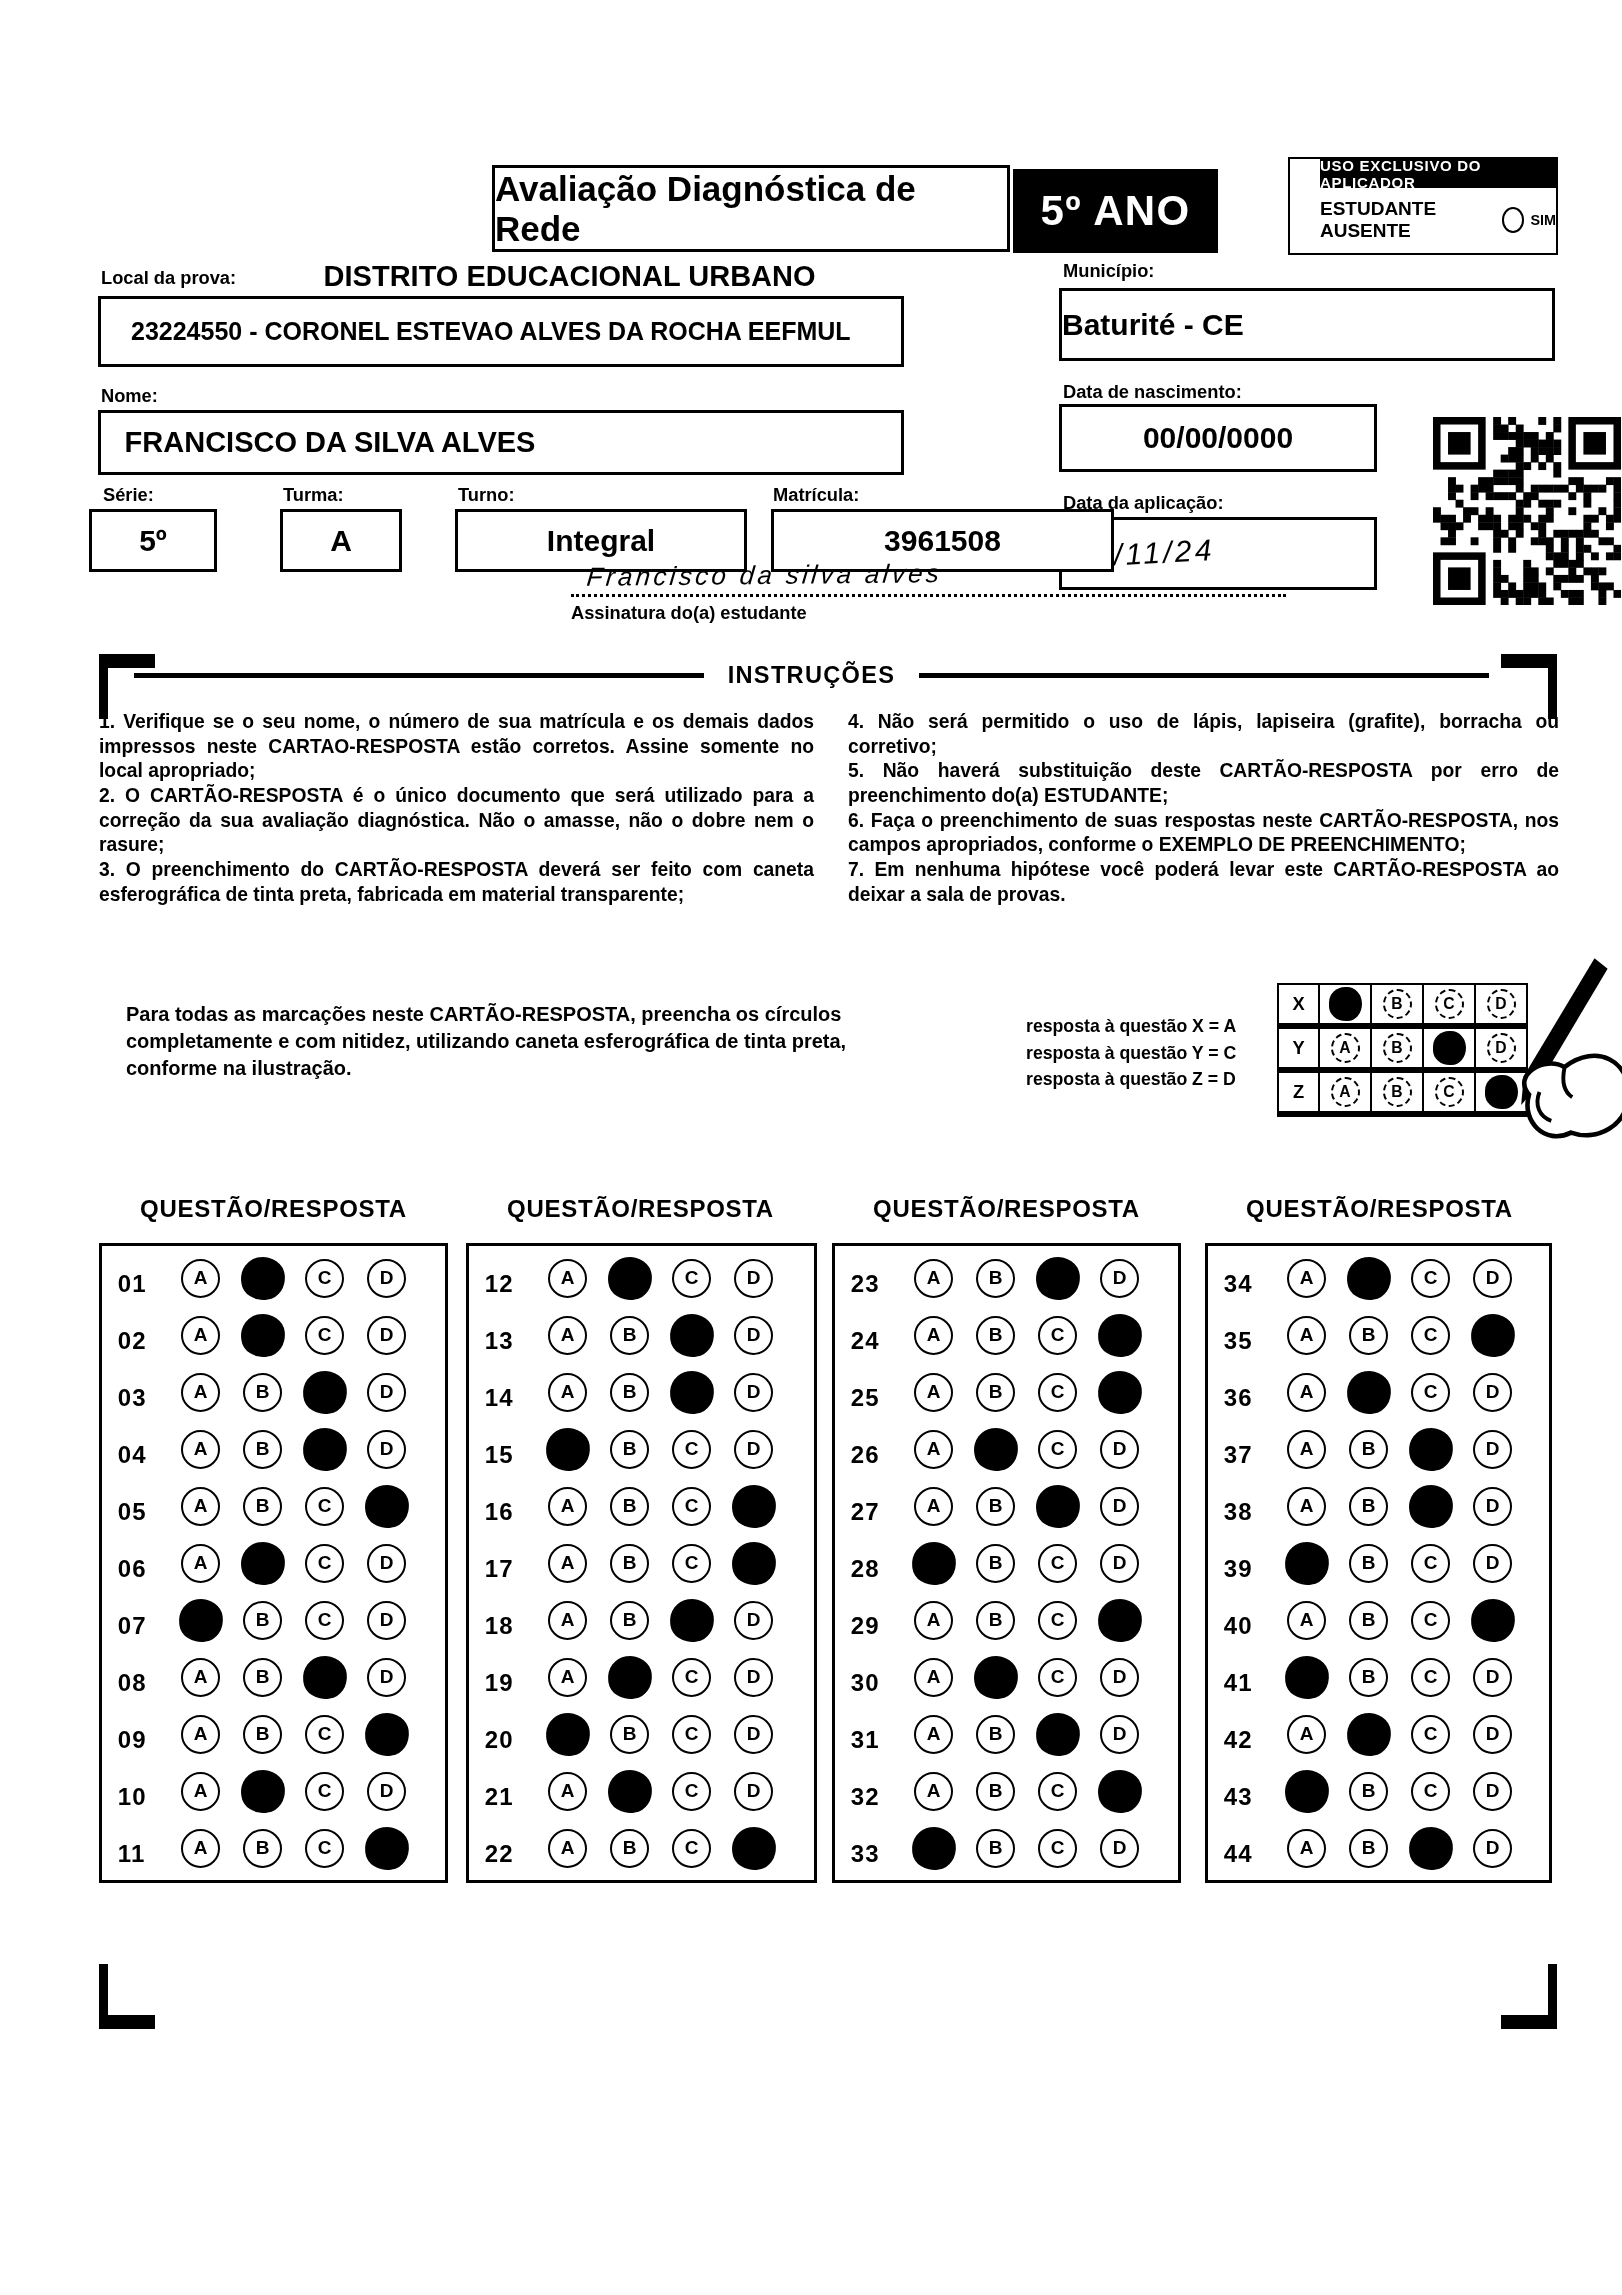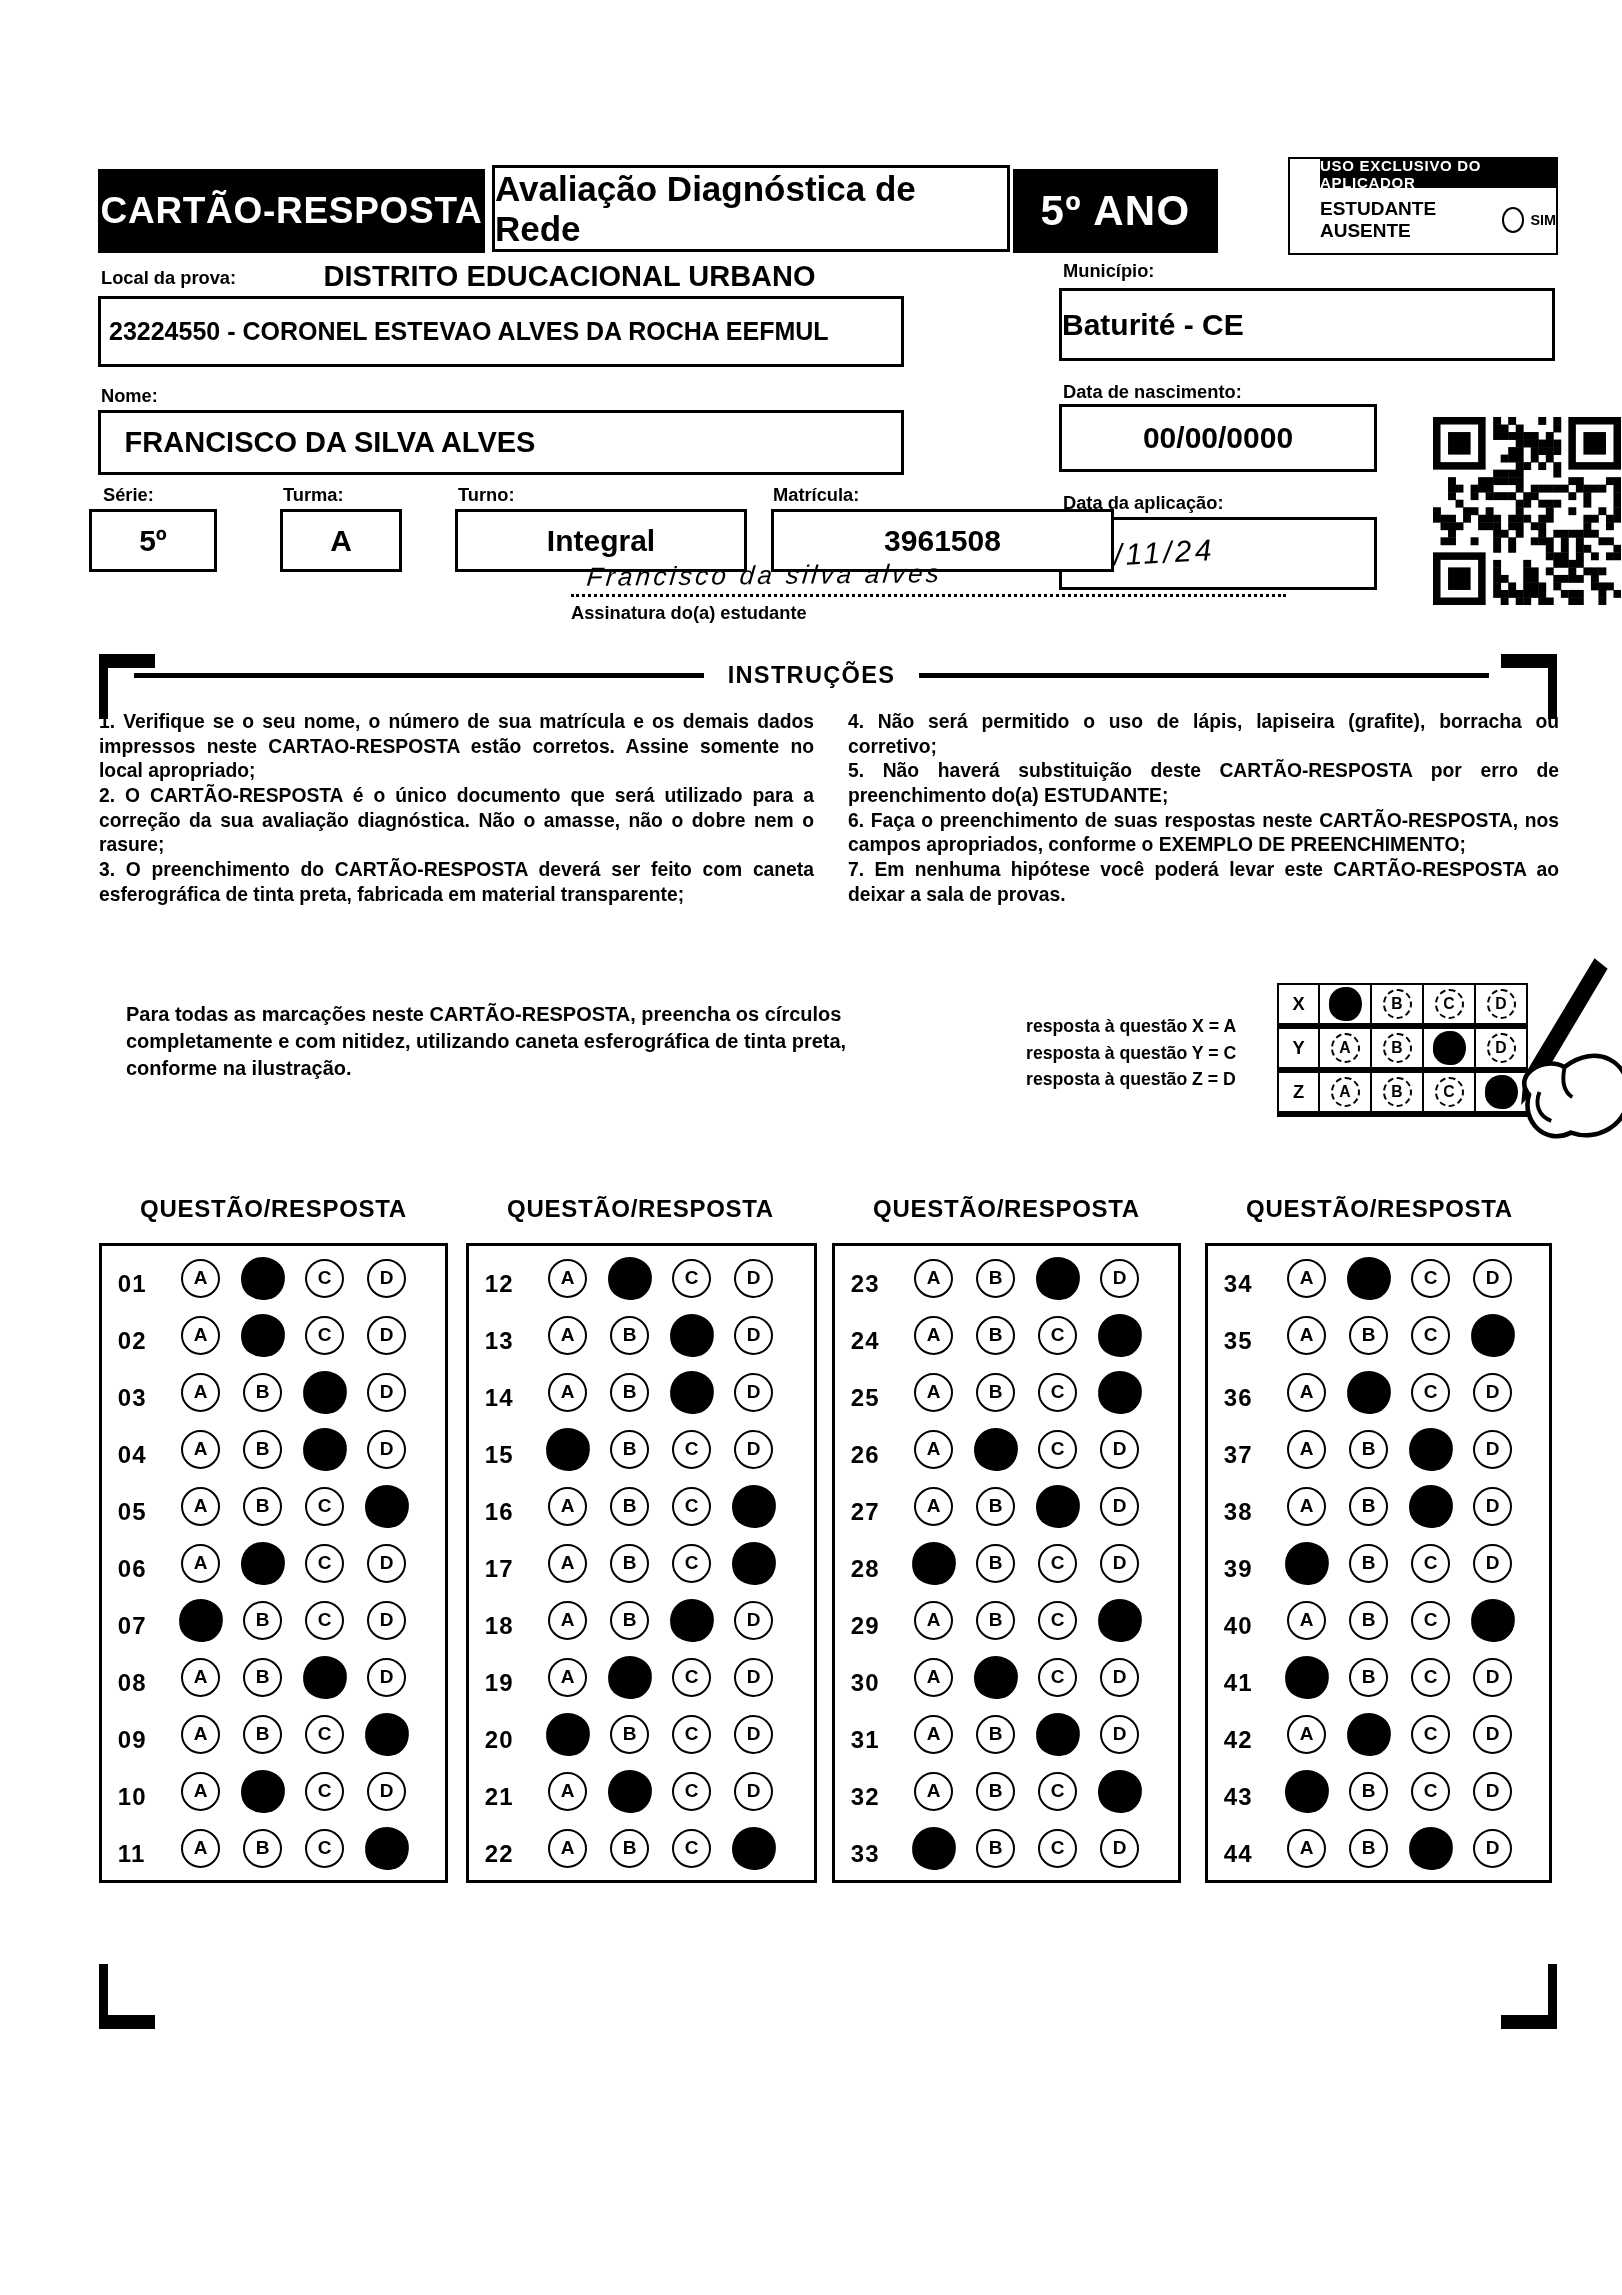--- a/index.html
+++ b/index.html
@@ -23,21 +23,21 @@
     font-size:19px; font-weight:bold; }
   .absent-circle { width:26px; height:26px; border:2.6px solid #000; border-radius:50%; box-sizing:border-box; }
   .sim { font-size:14.4px; font-weight:bold; }
 
   
   .label { font-size:18.3px; font-weight:bold; }
   .local-row { left:101px; top:260px; width:802px; display:flex; align-items:flex-start; }
   .local-row .label { padding-top:6.5px; }
   .local-value { flex:1; text-align:center; font-size:29px; font-weight:bold; }
   .field-box { border:3.9px solid #000; box-sizing:border-box; display:flex; align-items:center; background:#fff; }
-  .school-box { left:98px; top:296px; width:806px; height:71px; font-size:25px; font-weight:bold; padding-left:8px; }
+  .school-box { left:98px; top:296px; width:806px; height:71px; font-size:25px; font-weight:bold; padding-left:30px; }
   .nome-label { left:101px; top:385px; }
   .nome-box { left:98px; top:410px; width:806px; height:65px; font-size:29px; font-weight:bold; padding-left:23.6px; border-width:3.3px; }
   .municipio-label { left:1063px; top:260px; }
   .municipio-box { left:1059px; top:288px; width:496px; height:73px; font-size:30px; font-weight:bold; }
   .nasc-label { left:1063px; top:381px; }
   .nasc-box { left:1059px; top:404px; width:318px; height:68px; font-size:30px; font-weight:bold; justify-content:center; border-width:3.3px; }
   .aplic-label { left:1063px; top:492px; }
   .aplic-box { left:1059px; top:517px; width:318px; height:73px; border-width:3.3px; }
   .handwriting { font-style:italic; letter-spacing:3.3px; font-weight:normal; }
   .aplic-value { font-size:30px; transform:rotate(-3deg); padding-left:11.8px; }
@@ -102,21 +102,20 @@
   .bubble { width:39px; height:39px; border:2.6px solid #000; border-radius:50%; box-sizing:border-box;
     display:flex; align-items:center; justify-content:center; font-size:19px; font-weight:bold; background:#fff; }
   .bubble.filled { width:44px; height:43px; border:none; background:#000;
     border-radius:48% 52% 46% 54% / 52% 48% 54% 46%; transform:rotate(-7deg); }
 </style>
 </head>
 <body>
 
 <div id="page">
 
-  <div class="abs hdr-card">CARTÃO-RESPOSTA</div>
   <div class="abs hdr-exam">Avaliação Diagnóstica de Rede</div>
   <div class="abs hdr-ano">5º ANO</div>
   <div class="abs hdr-right">
     <div class="hdr-right-top">USO EXCLUSIVO DO APLICADOR</div>
     <div class="hdr-right-bot">
       <span>ESTUDANTE AUSENTE</span>
       <span class="absent-circle"></span>
       <span class="sim">SIM</span>
     </div>
   </div>

